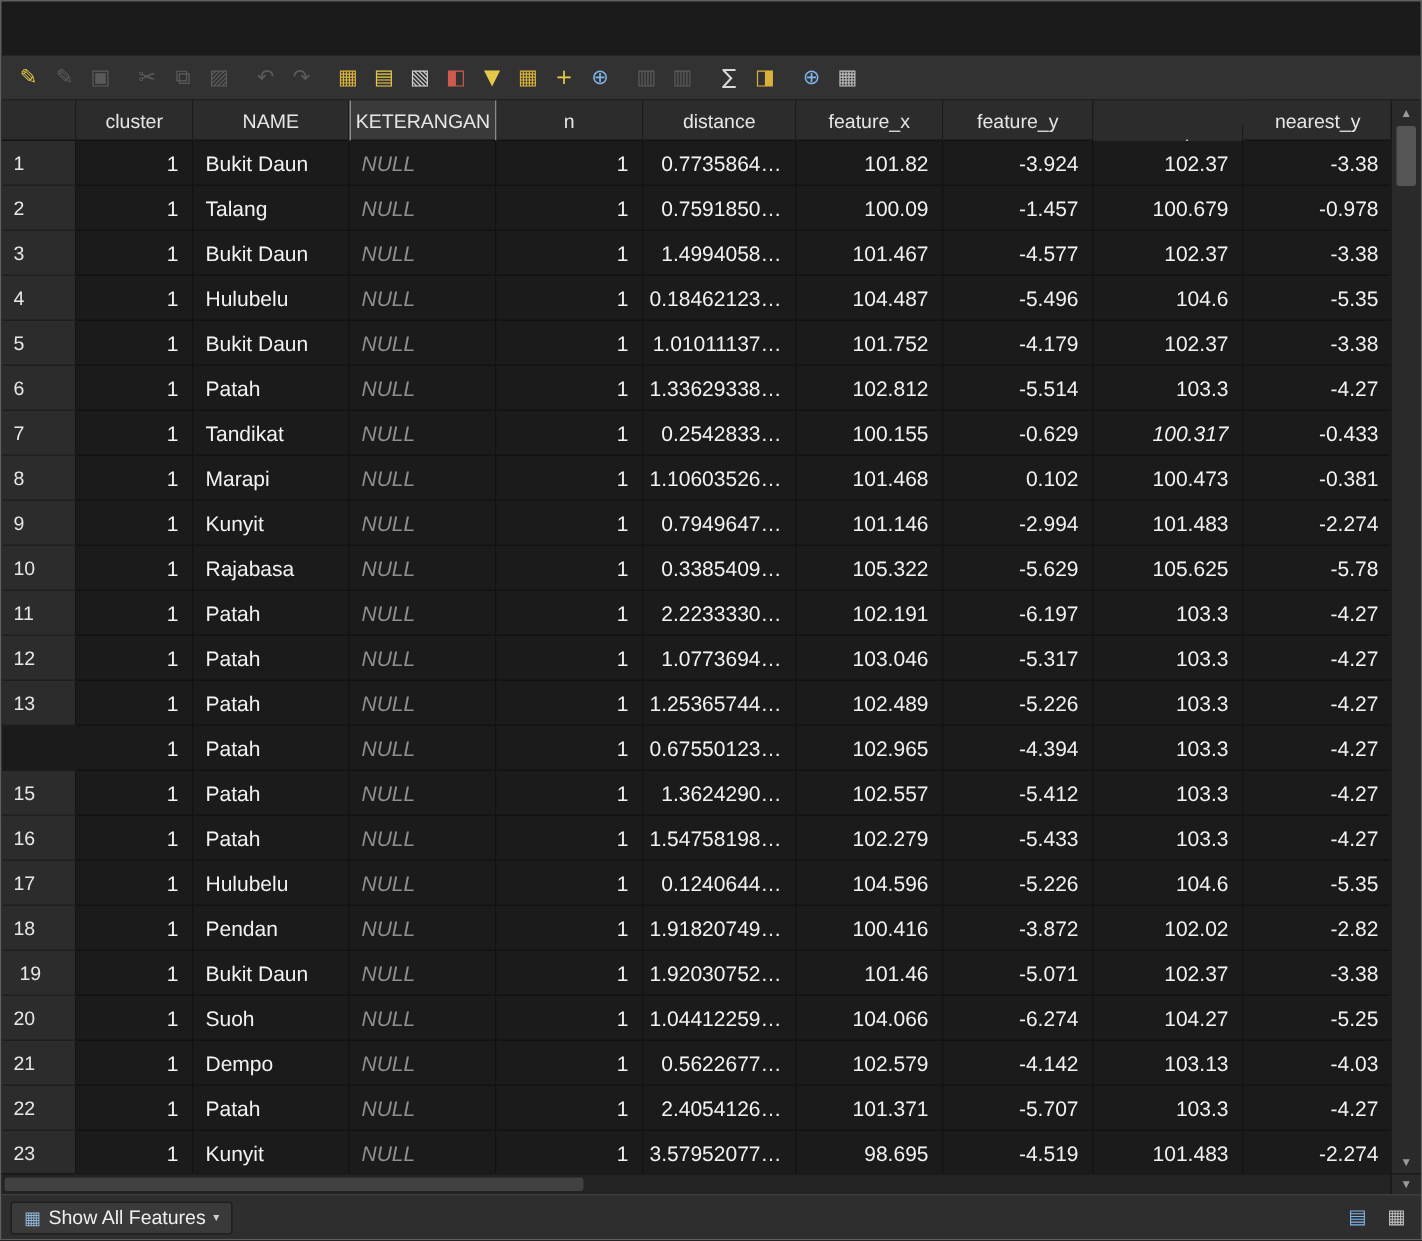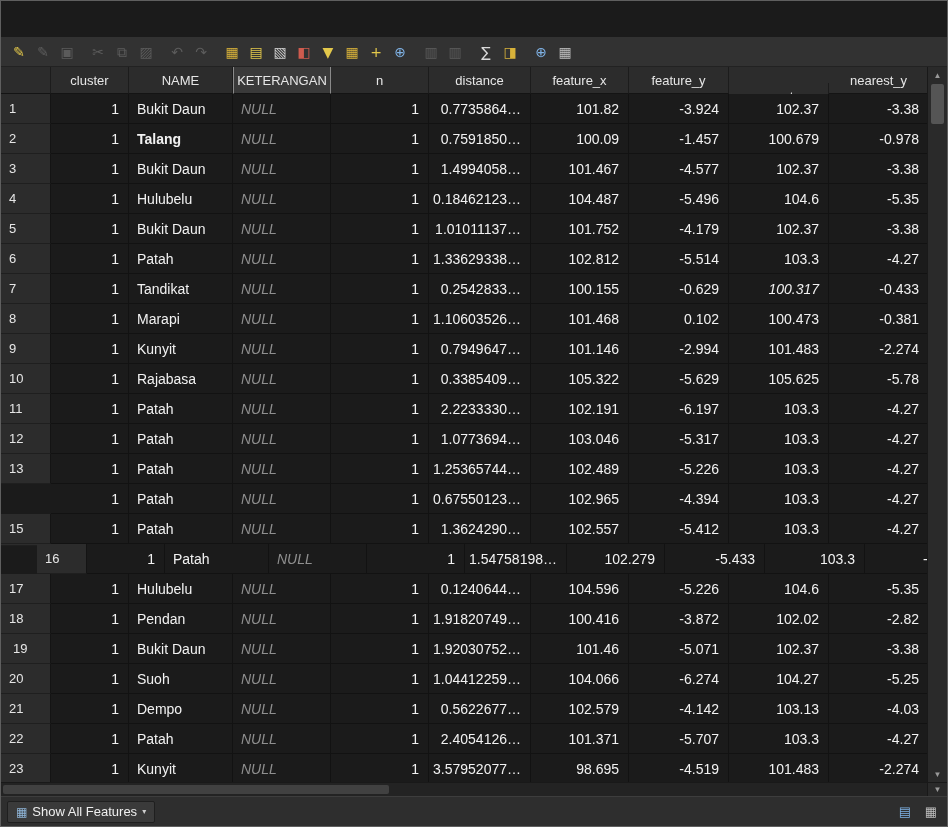--- a/index.html
+++ b/index.html
@@ -127,21 +127,21 @@
           <div class="tcell align-right" style="width: 98px;">1</div>
           <div class="tcell align-right" style="width: 102px;">0.7735864…</div>
           <div class="tcell align-right" style="width: 98px;">101.82</div>
           <div class="tcell align-right" style="width: 100px;">-3.924</div>
           <div class="tcell align-right" style="width: 100px;">102.37</div>
           <div class="tcell align-right" style="width: 100px;">-3.38</div>
         </div>
         <div class="trow">
           <div class="rownum" style="width: 50px;">2</div>
           <div class="tcell align-right" style="width: 78px;">1</div>
-          <div class="tcell align-left" style="width: 104px; font-weight: bold;">Talang</div>
+          <div class="tcell align-left" style="width: 104px;">Talang</div>
           <div class="tcell align-left null" style="width: 98px;">NULL</div>
           <div class="tcell align-right" style="width: 98px;">1</div>
           <div class="tcell align-right" style="width: 102px;">0.7591850…</div>
           <div class="tcell align-right" style="width: 98px;">100.09</div>
           <div class="tcell align-right" style="width: 100px;">-1.457</div>
           <div class="tcell align-right" style="width: 100px; text-align: right;">100.679</div>
           <div class="tcell align-right" style="width: 100px;">-0.978</div>
         </div>
         <div class="trow">
           <div class="rownum" style="width: 50px;">3</div>
@@ -293,21 +293,21 @@
           <div class="tcell align-left" style="width: 104px;">Patah</div>
           <div class="tcell align-left null" style="width: 98px;">NULL</div>
           <div class="tcell align-right" style="width: 98px;">1</div>
           <div class="tcell align-right" style="width: 102px;">1.3624290…</div>
           <div class="tcell align-right" style="width: 98px;">102.557</div>
           <div class="tcell align-right" style="width: 100px;">-5.412</div>
           <div class="tcell align-right" style="width: 100px;">103.3</div>
           <div class="tcell align-right" style="width: 100px;">-4.27</div>
         </div>
         <div class="trow">
-          <div class="rownum" style="width: 50px; margin-left: 36px;">16</div>
+          <div class="rownum" style="width: 50px;">16</div>
           <div class="tcell align-right" style="width: 78px;">1</div>
           <div class="tcell align-left" style="width: 104px;">Patah</div>
           <div class="tcell align-left null" style="width: 98px;">NULL</div>
           <div class="tcell align-right" style="width: 98px;">1</div>
           <div class="tcell align-right" style="width: 102px;">1.54758198…</div>
           <div class="tcell align-right" style="width: 98px;">102.279</div>
           <div class="tcell align-right" style="width: 100px;">-5.433</div>
           <div class="tcell align-right" style="width: 100px;">103.3</div>
           <div class="tcell align-right" style="width: 100px;">-4.27</div>
         </div>

